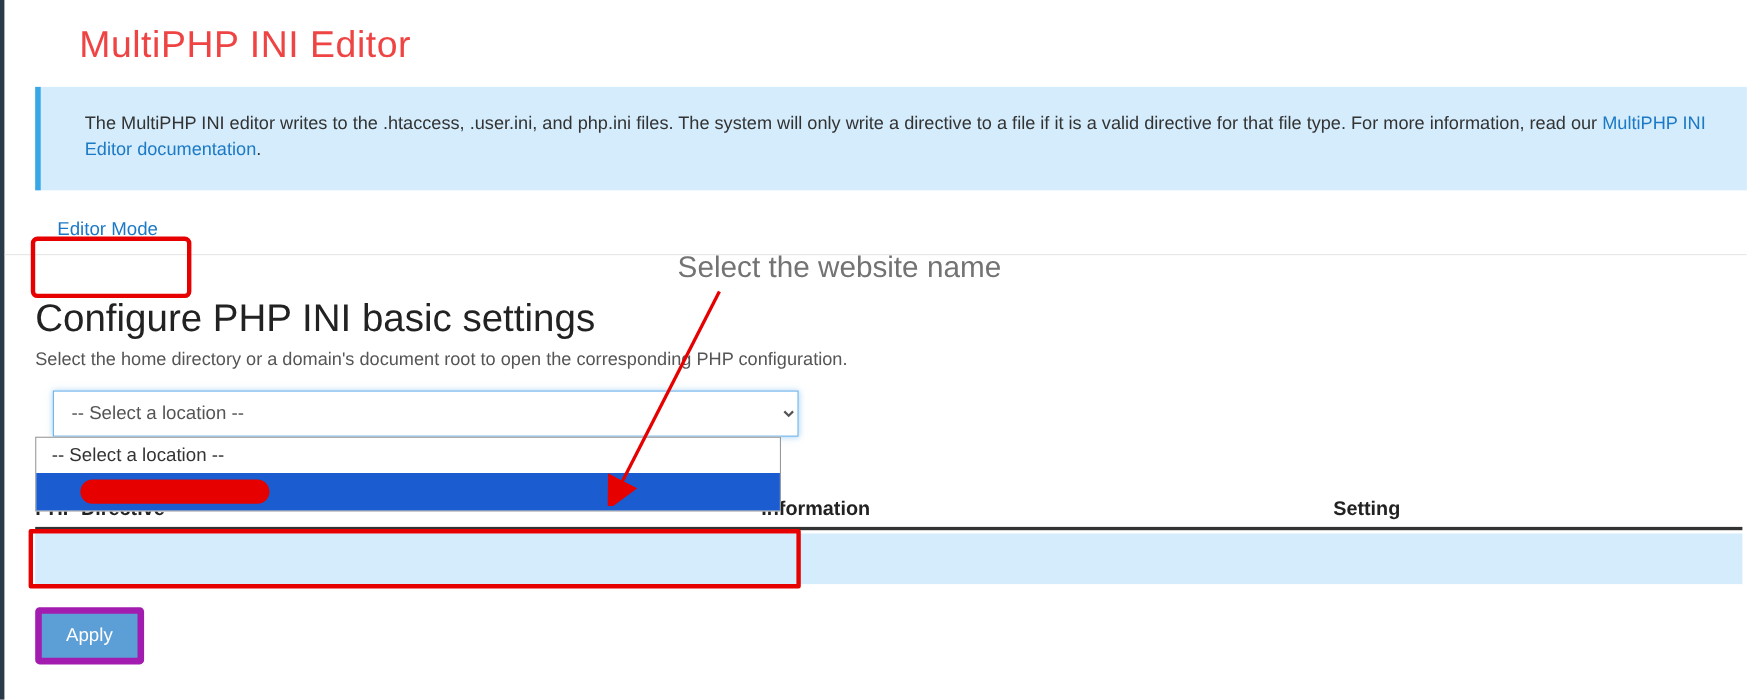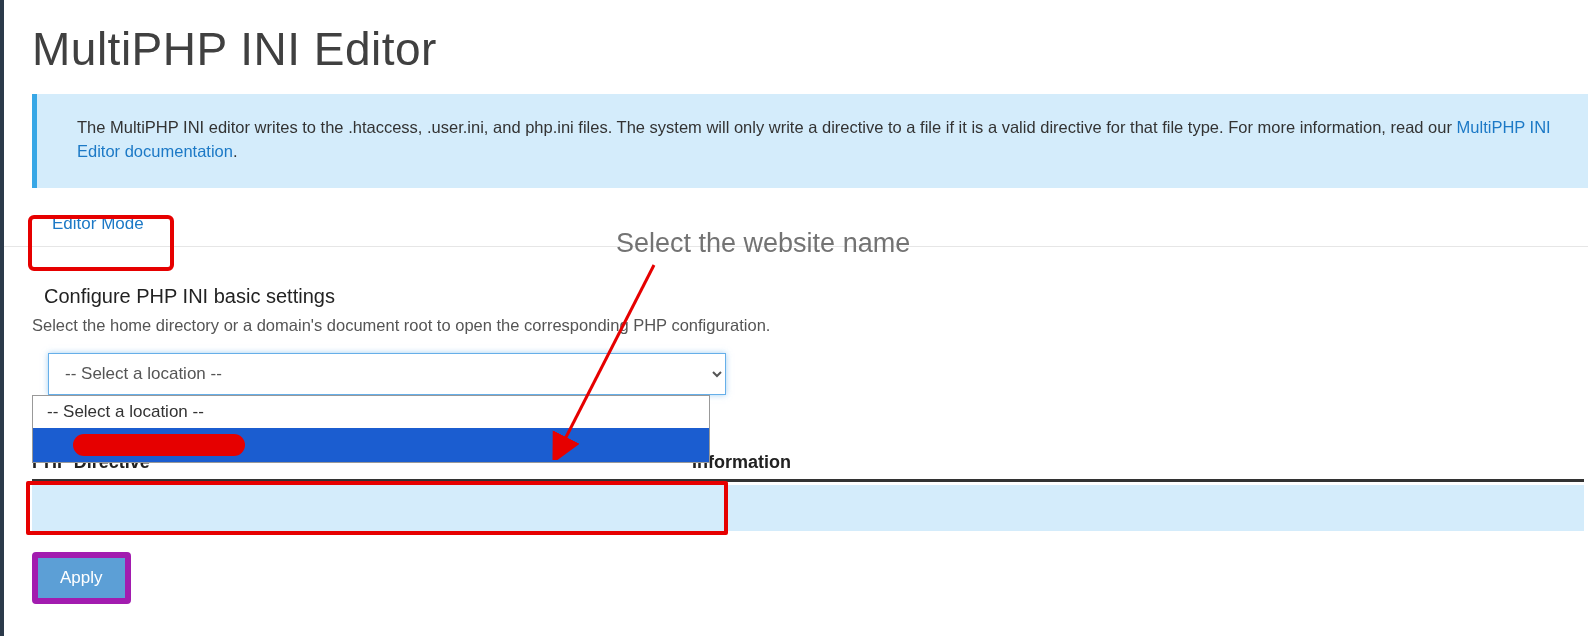--- a/index.html
+++ b/index.html
@@ -10,25 +10,26 @@
   body {
     font-family: "Segoe UI", -apple-system, "Helvetica Neue", Arial, sans-serif;
     background: #fff;
     width: 1588px;
     height: 636px;
     position: relative;
     overflow: hidden;
     border-left: 4px solid #2b3a4a;
   }
   .page-title {
-    font-size: 46px;
+    font-size: 34px;
     font-weight: 300;
-    color: #404040;
+    color: #ef4444;
     padding: 22px 0 18px 28px;
     letter-spacing: 0.5px;
+    margin-left: 40px;
   }
   .info-box {
     margin: 0 0 0 28px;
     background: #d4ecfb;
     border-left: 5px solid #37a7e6;
     padding: 22px 40px 24px 40px;
     color: #333;
     font-size: 16.5px;
     line-height: 1.45;
     width: 1560px;
@@ -60,24 +61,24 @@
   .tab.inactive {
     color: #1c79c6;
   }
   .red-outline-tab {
     position: absolute;
     border: 4px solid #e60000;
     border-radius: 6px;
     pointer-events: none;
   }
   .section-title {
-    font-size: 20px;
+    font-size: 35px;
     font-weight: 400;
     color: #222;
-    margin: 38px 0 8px 40px;
+    margin: 38px 0 8px 28px;
   }
   .section-sub {
     font-size: 16.5px;
     color: #555;
     margin: 0 0 18px 28px;
   }
   .select-wrap {
     margin-left: 28px;
     position: relative;
     padding-left: 16px;
@@ -209,20 +210,21 @@
       <div class="redact"></div>
     </div>
   </div>
 </div>
 
 <div class="red-outline-dropdown" style="left:22px; top:481px; width:702px; height:54px;"></div>
 
 <div class="table-header">
   <div class="col1">PHP Directive</div>
   <div class="col2">Information</div>
+  <div class="col3">Setting</div>
 </div>
 <div class="table-row-bg"></div>
 
 <button class="apply-btn">Apply</button>
 
 <div class="annotation-text" style="left:612px; top:228px;">Select the website name</div>
 
 <svg class="arrow" style="left:540px; top:260px;" width="140" height="200">
   <defs>
     <marker id="ah" markerWidth="12" markerHeight="12" refX="3" refY="5" orient="auto">

